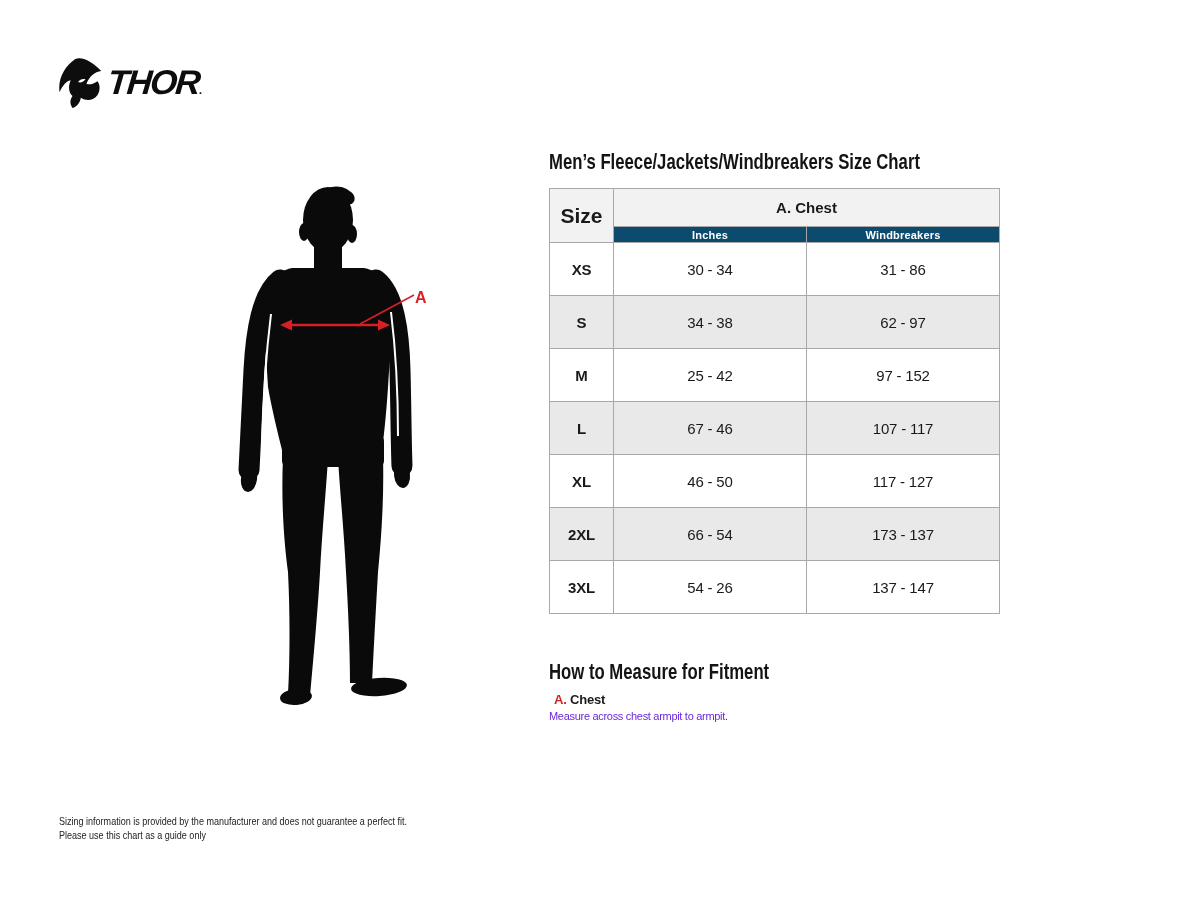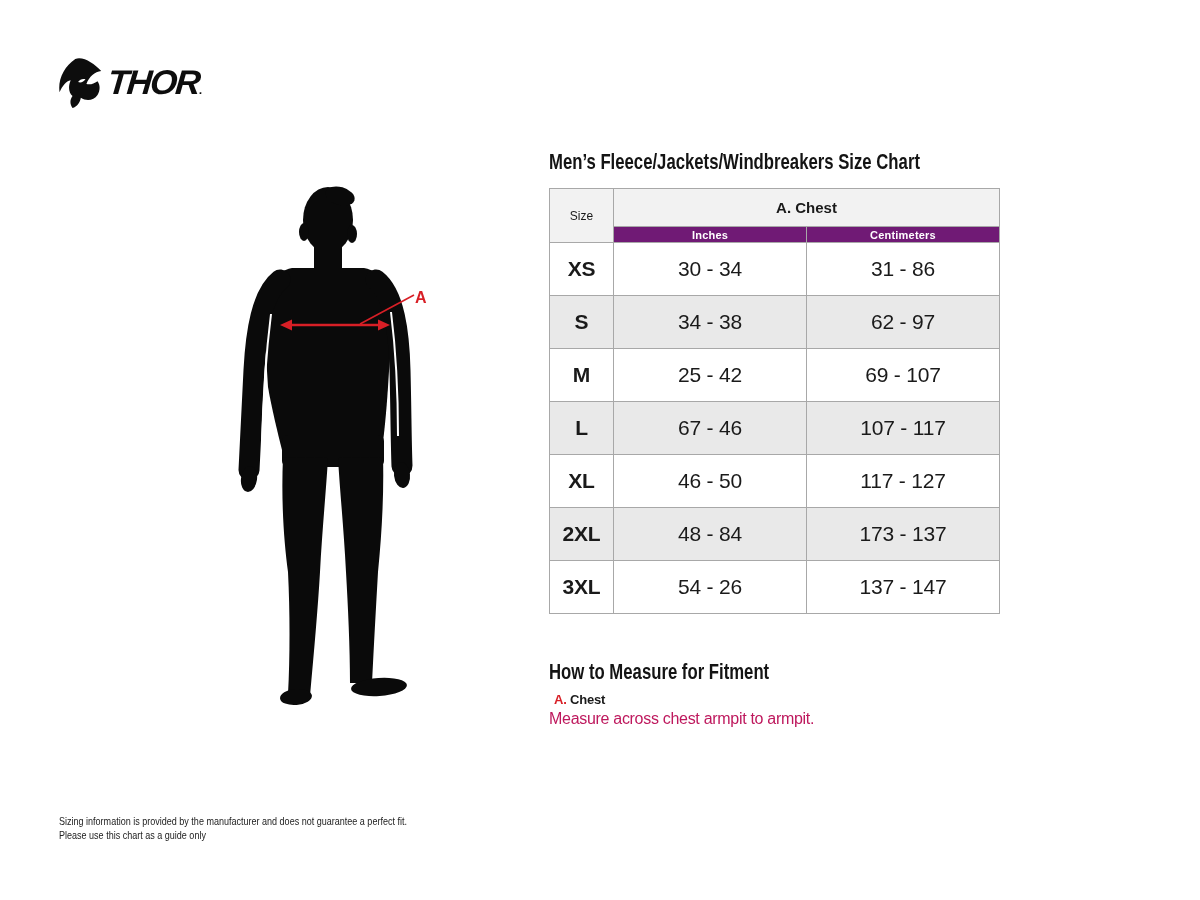--- a/index.html
+++ b/index.html
@@ -30,34 +30,34 @@
   }
   
   .table-wrap{position:absolute;left:549px;top:188px;}
   table.size-chart{border-collapse:collapse;width:450px;table-layout:fixed;}
   table.size-chart th,table.size-chart td{
     border:1.5px solid #a8a8a8;padding:0;text-align:center;vertical-align:middle;
   }
   col.c-size{width:64px;}
   col.c-in{width:193px;}
   col.c-cm{width:193px;}
-  th.size-th{background:#f2f2f2;font-size:12px;font-weight:normal;color:#1a1a1a;}
+  th.size-th{background:#f2f2f2;font-size:21px;font-weight:bold;color:#1a1a1a;}
   th.group-th{background:#f2f2f2;font-size:15px;font-weight:bold;height:37px;color:#1a1a1a;}
   th.unit-th{
-    background:#701a75;color:#ffffff;font-size:11px;font-weight:bold;
+    background:#0c4a6e;color:#ffffff;font-size:11px;font-weight:bold;
     height:15px;letter-spacing:0.2px;
   }
-  td{height:52px;font-size:21px;background:#ffffff;color:#1a1a1a;letter-spacing:-0.2px;}
+  td{height:52px;font-size:15px;background:#ffffff;color:#1a1a1a;letter-spacing:-0.2px;}
   td.size-cell{font-weight:bold;}
   tbody tr:nth-child(even) td{background:#e9e9e9;}
   
   .measure-item{position:absolute;left:554px;top:692px;font-size:13px;font-weight:bold;
     letter-spacing:-0.2px;color:#1a1a1a;}
   .measure-key{color:#d81f26;}
-  .measure-desc{position:absolute;left:549px;top:710px;font-size:16px;color:#be185d;
+  .measure-desc{position:absolute;left:549px;top:710px;font-size:11px;color:#6d28d9;
     letter-spacing:-0.3px;}
   
   .footer{
     position:absolute;left:59px;top:815px;font-size:11px;line-height:13.5px;color:#222222;
     transform:scaleX(0.82);transform-origin:left top;white-space:nowrap;
   }
 </style>
 </head>
 <body>
 
@@ -120,52 +120,52 @@
         <col class="c-in">
         <col class="c-cm">
       </colgroup>
     <thead>
       <tr>
         <th rowspan="2" class="size-th">Size</th>
         <th colspan="2" class="group-th">A. Chest</th>
       </tr>
       <tr>
         <th class="unit-th">Inches</th>
-        <th class="unit-th">Centimeters</th>
+        <th class="unit-th">Windbreakers</th>
       </tr>
     </thead>
     <tbody>
       <tr>
         <td class="size-cell">XS</td>
         <td>30 - 34</td>
         <td>31 - 86</td>
       </tr>
       <tr>
         <td class="size-cell">S</td>
         <td>34 - 38</td>
         <td>62 - 97</td>
       </tr>
       <tr>
         <td class="size-cell">M</td>
         <td>25 - 42</td>
-        <td>69 - 107</td>
+        <td>97 - 152</td>
       </tr>
       <tr>
         <td class="size-cell">L</td>
         <td>67 - 46</td>
         <td>107 - 117</td>
       </tr>
       <tr>
         <td class="size-cell">XL</td>
         <td>46 - 50</td>
         <td>117 - 127</td>
       </tr>
       <tr>
         <td class="size-cell">2XL</td>
-        <td>48 - 84</td>
+        <td>66 - 54</td>
         <td>173 - 137</td>
       </tr>
       <tr>
         <td class="size-cell">3XL</td>
         <td>54 - 26</td>
         <td>137 - 147</td>
       </tr>
     </tbody>
   </table>
 </div>

